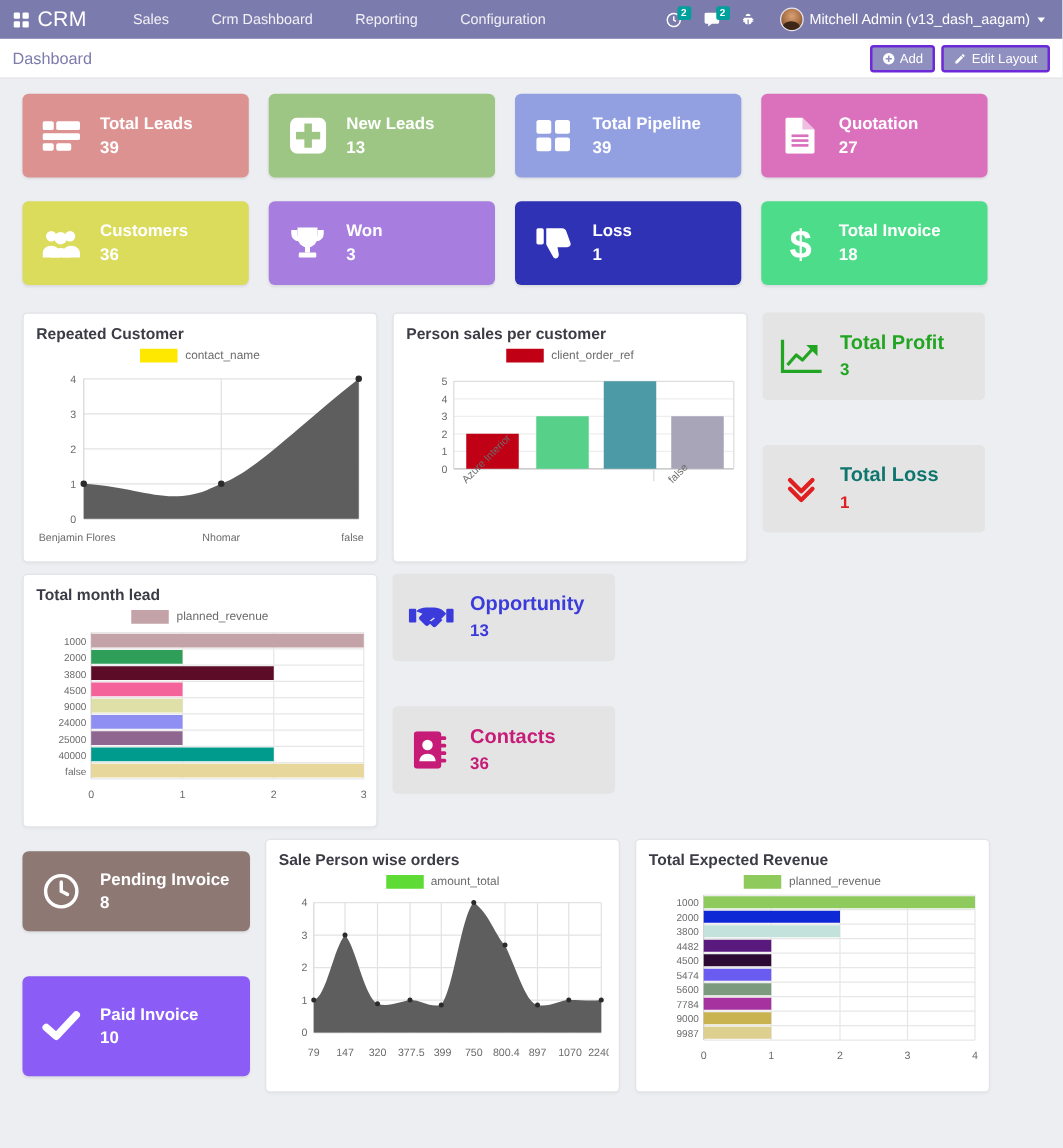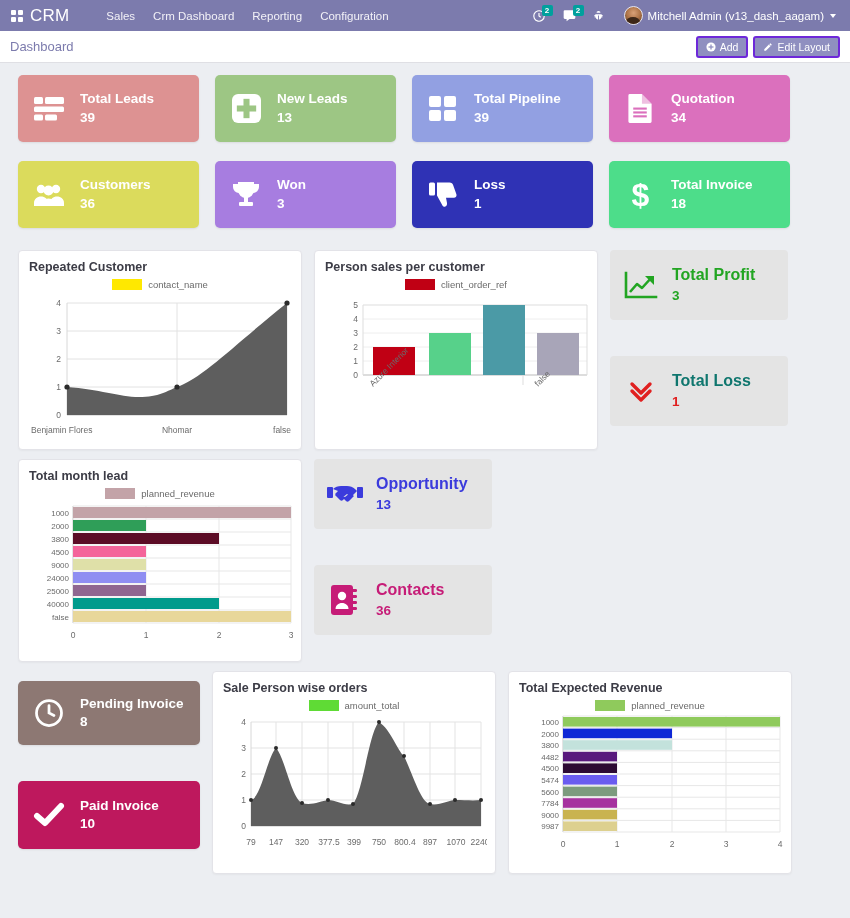--- a/index.html
+++ b/index.html
@@ -23,21 +23,21 @@
   .apps-icon {
     width: 30px; display: flex; align-items: center; justify-content: center;
     padding-left: 4px;
   }
   .apps-grid { display: grid; grid-template-columns: 5px 5px; grid-template-rows: 5px 5px; gap: 2px; }
   .apps-grid i { background: #fff; display: block; border-radius: 1px; }
   .brand {
     font-size: 17px; font-weight: 400; letter-spacing: .2px;
     margin-right: 28px; color: #fff;
   }
-  .nav-menu { display: flex; gap: 0; align-items: center; text-align: center; }
+  .nav-menu { display: flex; gap: 16px; align-items: center; text-align: center; }
   .nav-menu a {
     color: #f2f1f7; text-decoration: none; font-size: 11.5px;
     padding: 6px 9px; white-space: nowrap;
   }
   .nav-right { margin-left: auto; display: flex; align-items: center; gap: 4px; }
   .nav-icon-wrap { position: relative; padding: 0 6px; display: flex; align-items: center; }
   .nav-icon-wrap svg { display: block; }
   .badge {
     position: absolute; top: -4px; right: -1px;
     background: #00a09d; color: #fff; font-size: 8px; font-weight: bold;
@@ -234,21 +234,21 @@
         <svg width="24" height="29" viewBox="0 0 24 30" fill="#fff">
           <path d="M0 1.5A1.5 1.5 0 0 1 1.5 0H14l10 10v18.5a1.5 1.5 0 0 1-1.5 1.5h-21A1.5 1.5 0 0 1 0 28.5V1.5z"></path>
           <path d="M14 0l10 10h-10V0z" fill="#db70bd" opacity=".45"></path>
           <rect x="5" y="14" width="14" height="2.2" fill="#db70bd"></rect>
             <rect x="5" y="18" width="14" height="2.2" fill="#db70bd"></rect>
             <rect x="5" y="22" width="14" height="2.2" fill="#db70bd"></rect>
         </svg>
       </span>
       <span class="kpi-txt">
         <div class="kpi-title">Quotation</div>
-        <div class="kpi-val">34</div>
+        <div class="kpi-val">27</div>
       </span>
     </div>
   </div>
 
   <div class="kpi-row" style="gap:16px;margin-top:19px;">
     <div class="kpi" style="width:181px;background:#dbdb5c;">
       <span class="kpi-ico">
         <svg width="30" height="24" viewBox="0 0 30 24" fill="#fff">
           <circle cx="7" cy="6" r="4.2"></circle>
             <circle cx="22" cy="6" r="4.2"></circle>
@@ -493,21 +493,21 @@
           <svg width="30" height="30" viewBox="0 0 24 24" fill="none" stroke="#fff" stroke-width="2.2">
             <circle cx="12" cy="12" r="10"></circle>
               <polyline points="12,6 12,12 16,14" stroke-linecap="round"></polyline>
           </svg>
         </span>
         <span class="kpi-txt">
           <div class="kpi-title">Pending Invoice</div>
           <div class="kpi-val">8</div>
         </span>
       </div>
-      <div class="kpi" style="background:#be185d;height:68px;">
+      <div class="kpi" style="background:#8b5cf6;height:80px;">
         <span class="kpi-ico">
           <svg width="32" height="26" viewBox="0 0 32 26" fill="none" stroke="#fff" stroke-width="6" stroke-linecap="round" stroke-linejoin="round">
             <polyline points="4,14 12,21 28,4"></polyline>
           </svg>
         </span>
         <span class="kpi-txt">
           <div class="kpi-title">Paid Invoice</div>
           <div class="kpi-val">10</div>
         </span>
       </div>

